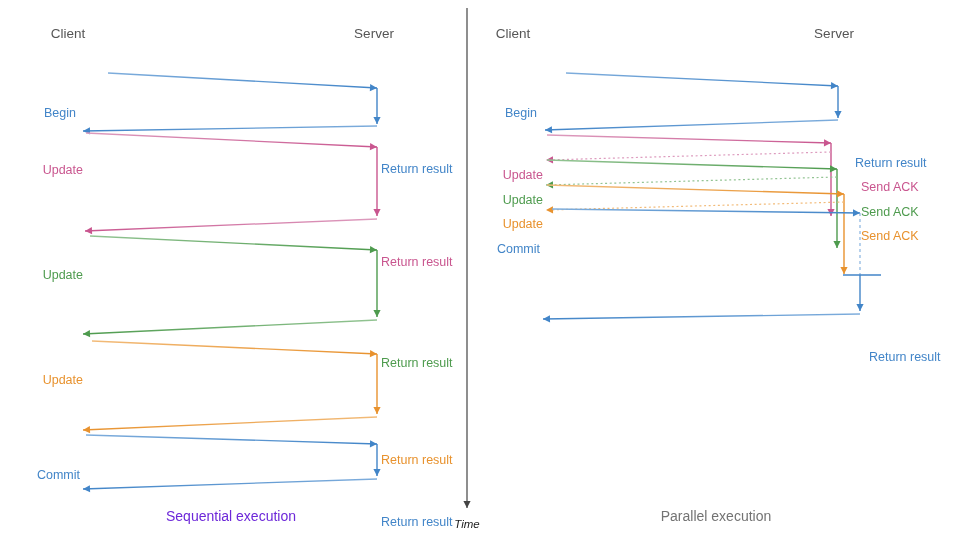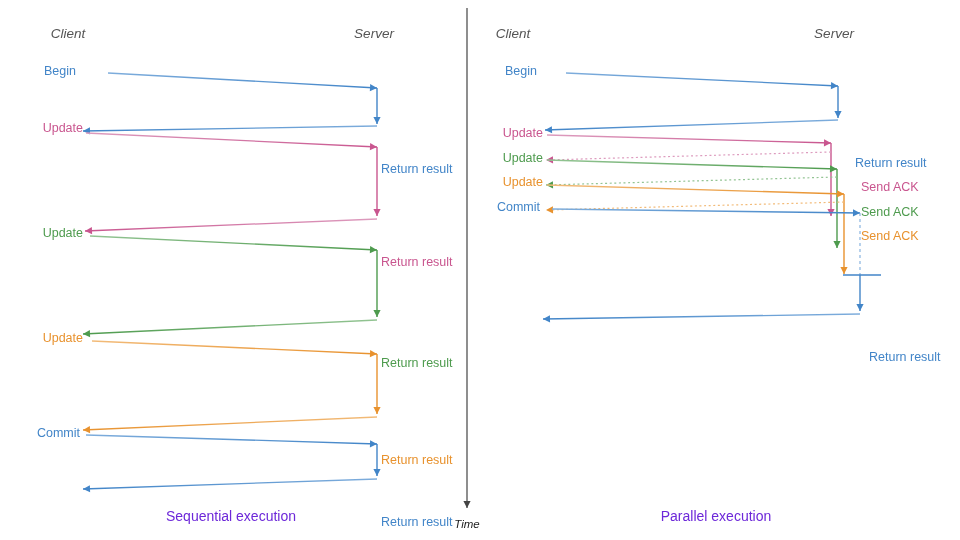--- a/index.html
+++ b/index.html
@@ -2,24 +2,24 @@
 <html><head>
 <meta charset="utf-8">
 <title>Sequence diagram</title>
 <style>
   html,body{margin:0;padding:0;background:#ffffff;}
   body{width:960px;height:540px;overflow:hidden;
        font-family:"Liberation Sans","DejaVu Sans",sans-serif;}
   #stage{position:relative;width:960px;height:540px;}
   svg#canvas{position:absolute;left:0;top:0;width:960px;height:540px;}
   .lbl{position:absolute;font-size:12.5px;white-space:nowrap;line-height:1;}
-  .lbl.r{transform:translate(-100%,-50%);}
+  .lbl.r{transform:translate(-100%,-50%);margin-top:42px;}
   .lbl.l{transform:translate(0,-50%);margin-top:43px;}
   .lbl.c{transform:translate(-50%,-50%);}
-  .hdr{font-style:italic;font-size:13.5px;color:#555555;}
+  .hdr{font-size:13.5px;color:#555555;}
   .cap{font-size:14px;color:#1a1a1a;}
   .timelbl{font-size:11.5px;color:#222222;}
 </style>
 </head>
 <body>
 
 <div id="stage">
   <svg id="canvas" viewBox="0 0 960 540" xmlns="http://www.w3.org/2000/svg">
       <line x1="467" y1="8" x2="467" y2="508" stroke="#444444" stroke-width="1.2"></line>
       <polygon points="467.00,508.00 470.60,501.00 463.40,501.00" fill="#444444"></polygon>
@@ -177,21 +177,21 @@
     <div class="lbl r" style="left: 83px; top: 233px; color: rgb(78, 155, 78);">Update</div>
     <div class="lbl r" style="left: 83px; top: 338px; color: rgb(232, 146, 46);">Update</div>
     <div class="lbl r" style="left: 80px; top: 433px; color: rgb(66, 133, 200);">Commit</div>
     <div class="lbl l" style="left: 381px; top: 126px; color: rgb(66, 133, 200);">Return result</div>
     <div class="lbl l" style="left: 381px; top: 219px; color: rgb(201, 86, 143);">Return result</div>
     <div class="lbl l" style="left: 381px; top: 320px; color: rgb(78, 155, 78);">Return result</div>
     <div class="lbl l" style="left: 381px; top: 417px; color: rgb(232, 146, 46);">Return result</div>
     <div class="lbl l" style="left: 381px; top: 479px; color: rgb(66, 133, 200);">Return result</div>
     <div class="lbl c hdr" style="left: 513px; top: 34px; color: rgb(85, 85, 85);">Client</div>
     <div class="lbl c hdr" style="left: 834px; top: 34px; color: rgb(85, 85, 85);">Server</div>
-    <div class="lbl c cap" style="left: 716px; top: 516px; color: #6d28d9;">Parallel execution</div>
+    <div class="lbl c cap" style="left: 716px; top: 516px; color: #737373;">Parallel execution</div>
     <div class="lbl r" style="left: 537px; top: 71px; color: rgb(66, 133, 200);">Begin</div>
     <div class="lbl r" style="left: 543px; top: 133px; color: rgb(201, 86, 143);">Update</div>
     <div class="lbl r" style="left: 543px; top: 158px; color: rgb(78, 155, 78);">Update</div>
     <div class="lbl r" style="left: 543px; top: 182px; color: rgb(232, 146, 46);">Update</div>
     <div class="lbl r" style="left: 540px; top: 207px; color: rgb(66, 133, 200);">Commit</div>
     <div class="lbl l" style="left: 855px; top: 120px; color: rgb(66, 133, 200);">Return result</div>
     <div class="lbl l" style="left: 861px; top: 144px; color: rgb(201, 86, 143);">Send ACK</div>
     <div class="lbl l" style="left: 861px; top: 169px; color: rgb(78, 155, 78);">Send ACK</div>
     <div class="lbl l" style="left: 861px; top: 193px; color: rgb(232, 146, 46);">Send ACK</div>
     <div class="lbl l" style="left: 869px; top: 314px; color: rgb(66, 133, 200);">Return result</div>

